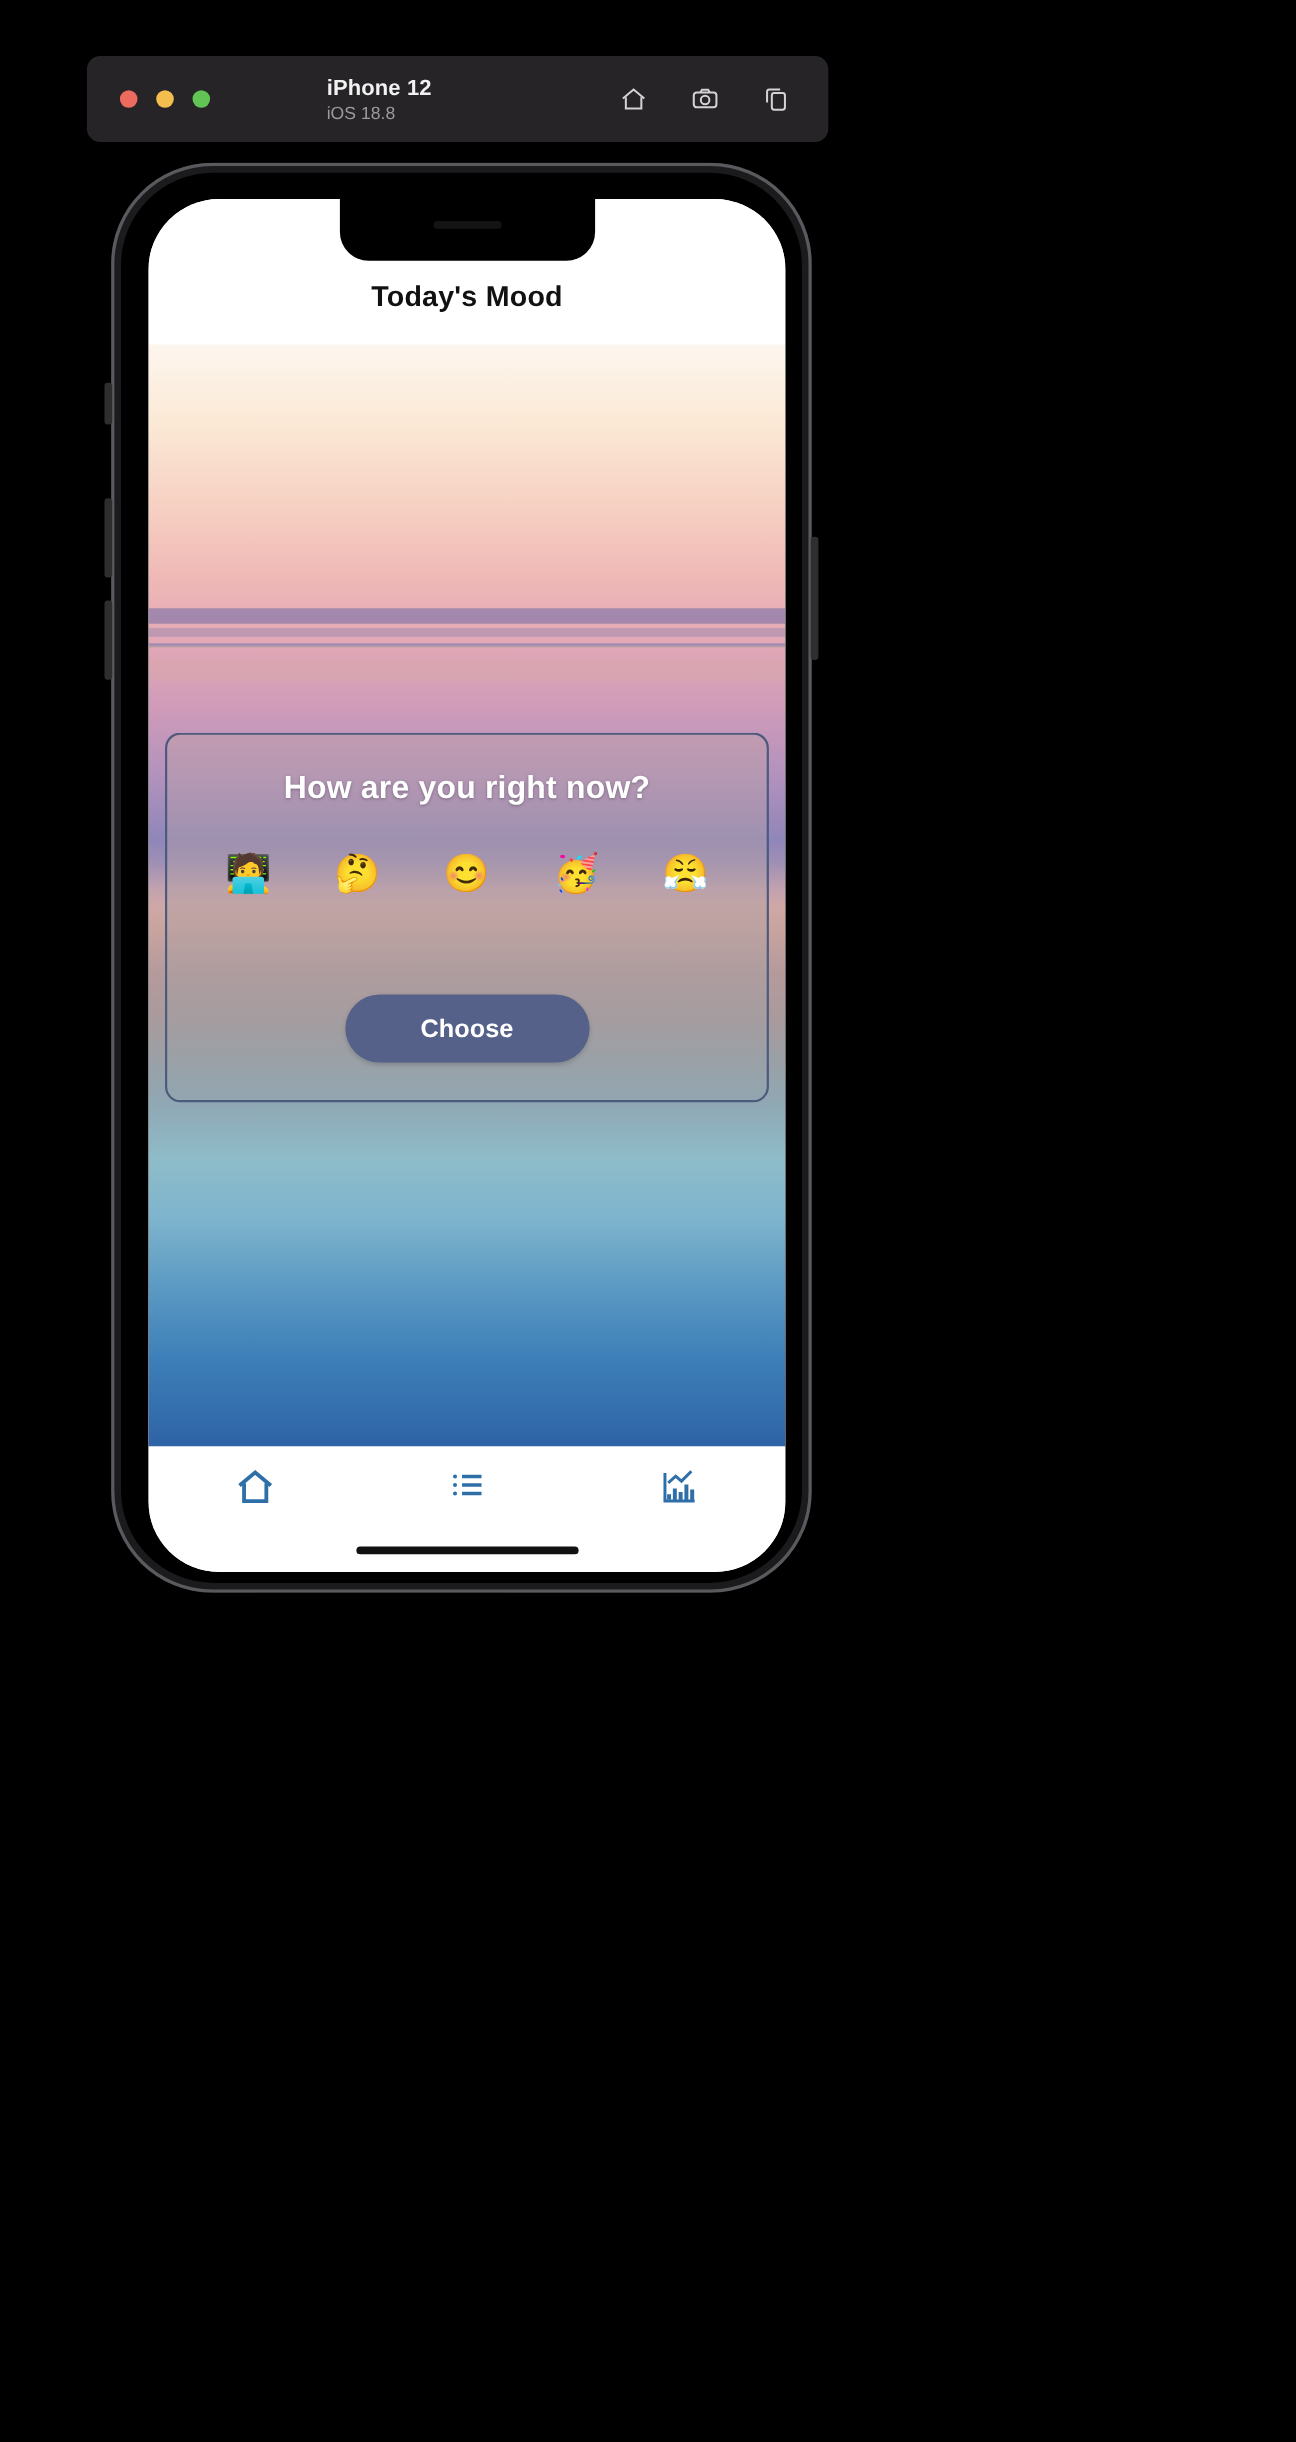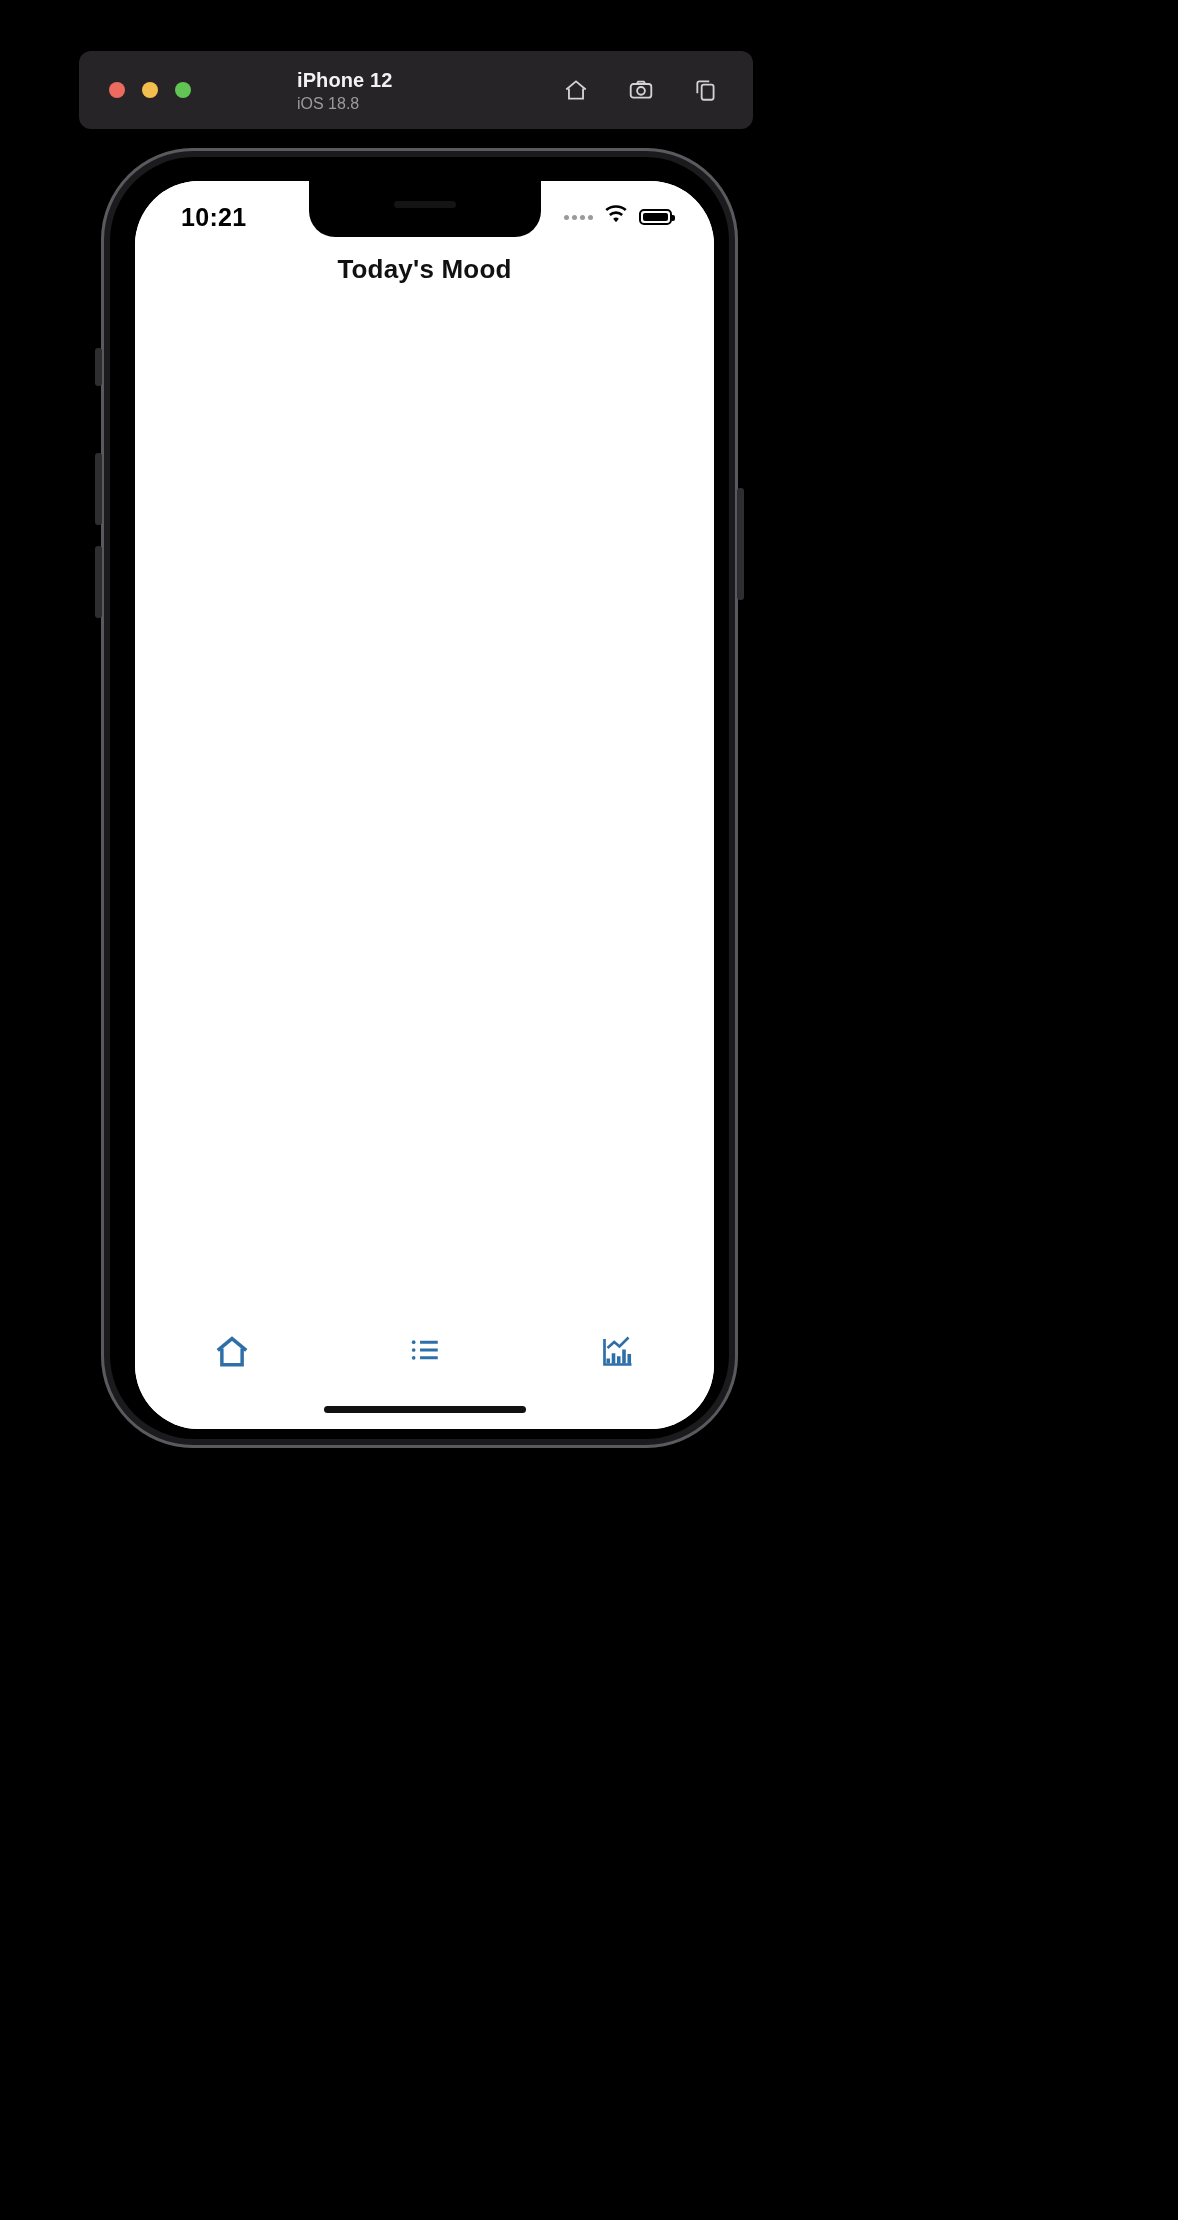--- a/index.html
+++ b/index.html
@@ -204,46 +204,43 @@
     <span class="btn-side b-v2"></span>
     <span class="btn-side b-pwr"></span>
     <div class="device-inner">
 
       <div class="screen">
 
         <div class="notch">
           <span class="speaker"></span>
         </div>
 
-        <div class="statusbar">
-          <span class="sb-time">10:21</span>
-          <span class="sb-right">
-            <span class="sb-dots">
-              <i></i>
-                <i></i>
-                <i></i>
-                <i></i>
-            </span>
-            <span>
-              <svg viewBox="0 0 24 18" width="26" height="20" fill="#000">
-                <path d="M12 15.6l2.6-3.1a4 4 0 0 0-5.2 0z"></path>
-                <path d="M12 8.1c1.9 0 3.6.7 4.9 1.9l1.6-1.9A9.6 9.6 0 0 0 12 5.6a9.6 9.6 0 0 0-6.5 2.5l1.6 1.9A7.2 7.2 0 0 1 12 8.1z"></path>
-                <path d="M12 2.4c3.1 0 6 1.1 8.2 3l1.6-1.9A14.6 14.6 0 0 0 12 0 14.6 14.6 0 0 0 2.2 3.5l1.6 1.9A12.2 12.2 0 0 1 12 2.4z"></path>
-              </svg>
-            </span>
-            <span class="sb-batt">
-                <i style="width: 100%;"></i>
-              </span>
-          </span>
-        </div>
 
         <div class="navbar">
           <span class="title">Today's Mood</span>
         </div>
 
+        <div class="content">
+          <span class="band b1"></span>
+          <span class="band b2"></span>
+          <span class="horizon"></span>
+          <span class="band b3"></span>
+
+          <div class="card">
+            <div class="question">How are you right now?</div>
+            <div class="emojis">
+              <span class="emoji">🧑‍💻</span>
+              <span class="emoji">🤔</span>
+              <span class="emoji">😊</span>
+              <span class="emoji">🥳</span>
+              <span class="emoji">😤</span>
+            </div>
+            <button class="choose">Choose</button>
+          </div>
+        </div>
 
         <div class="tabbar">
           <span class="tab">
             <span>
               <svg viewBox="0 0 24 24" width="38" height="38">
                   <path d="M3 11 12 3.5 21 11"></path>
                   <path d="M5.6 9.8V20h12.8V9.8"></path>
                 </svg>
             </span>
           </span>

